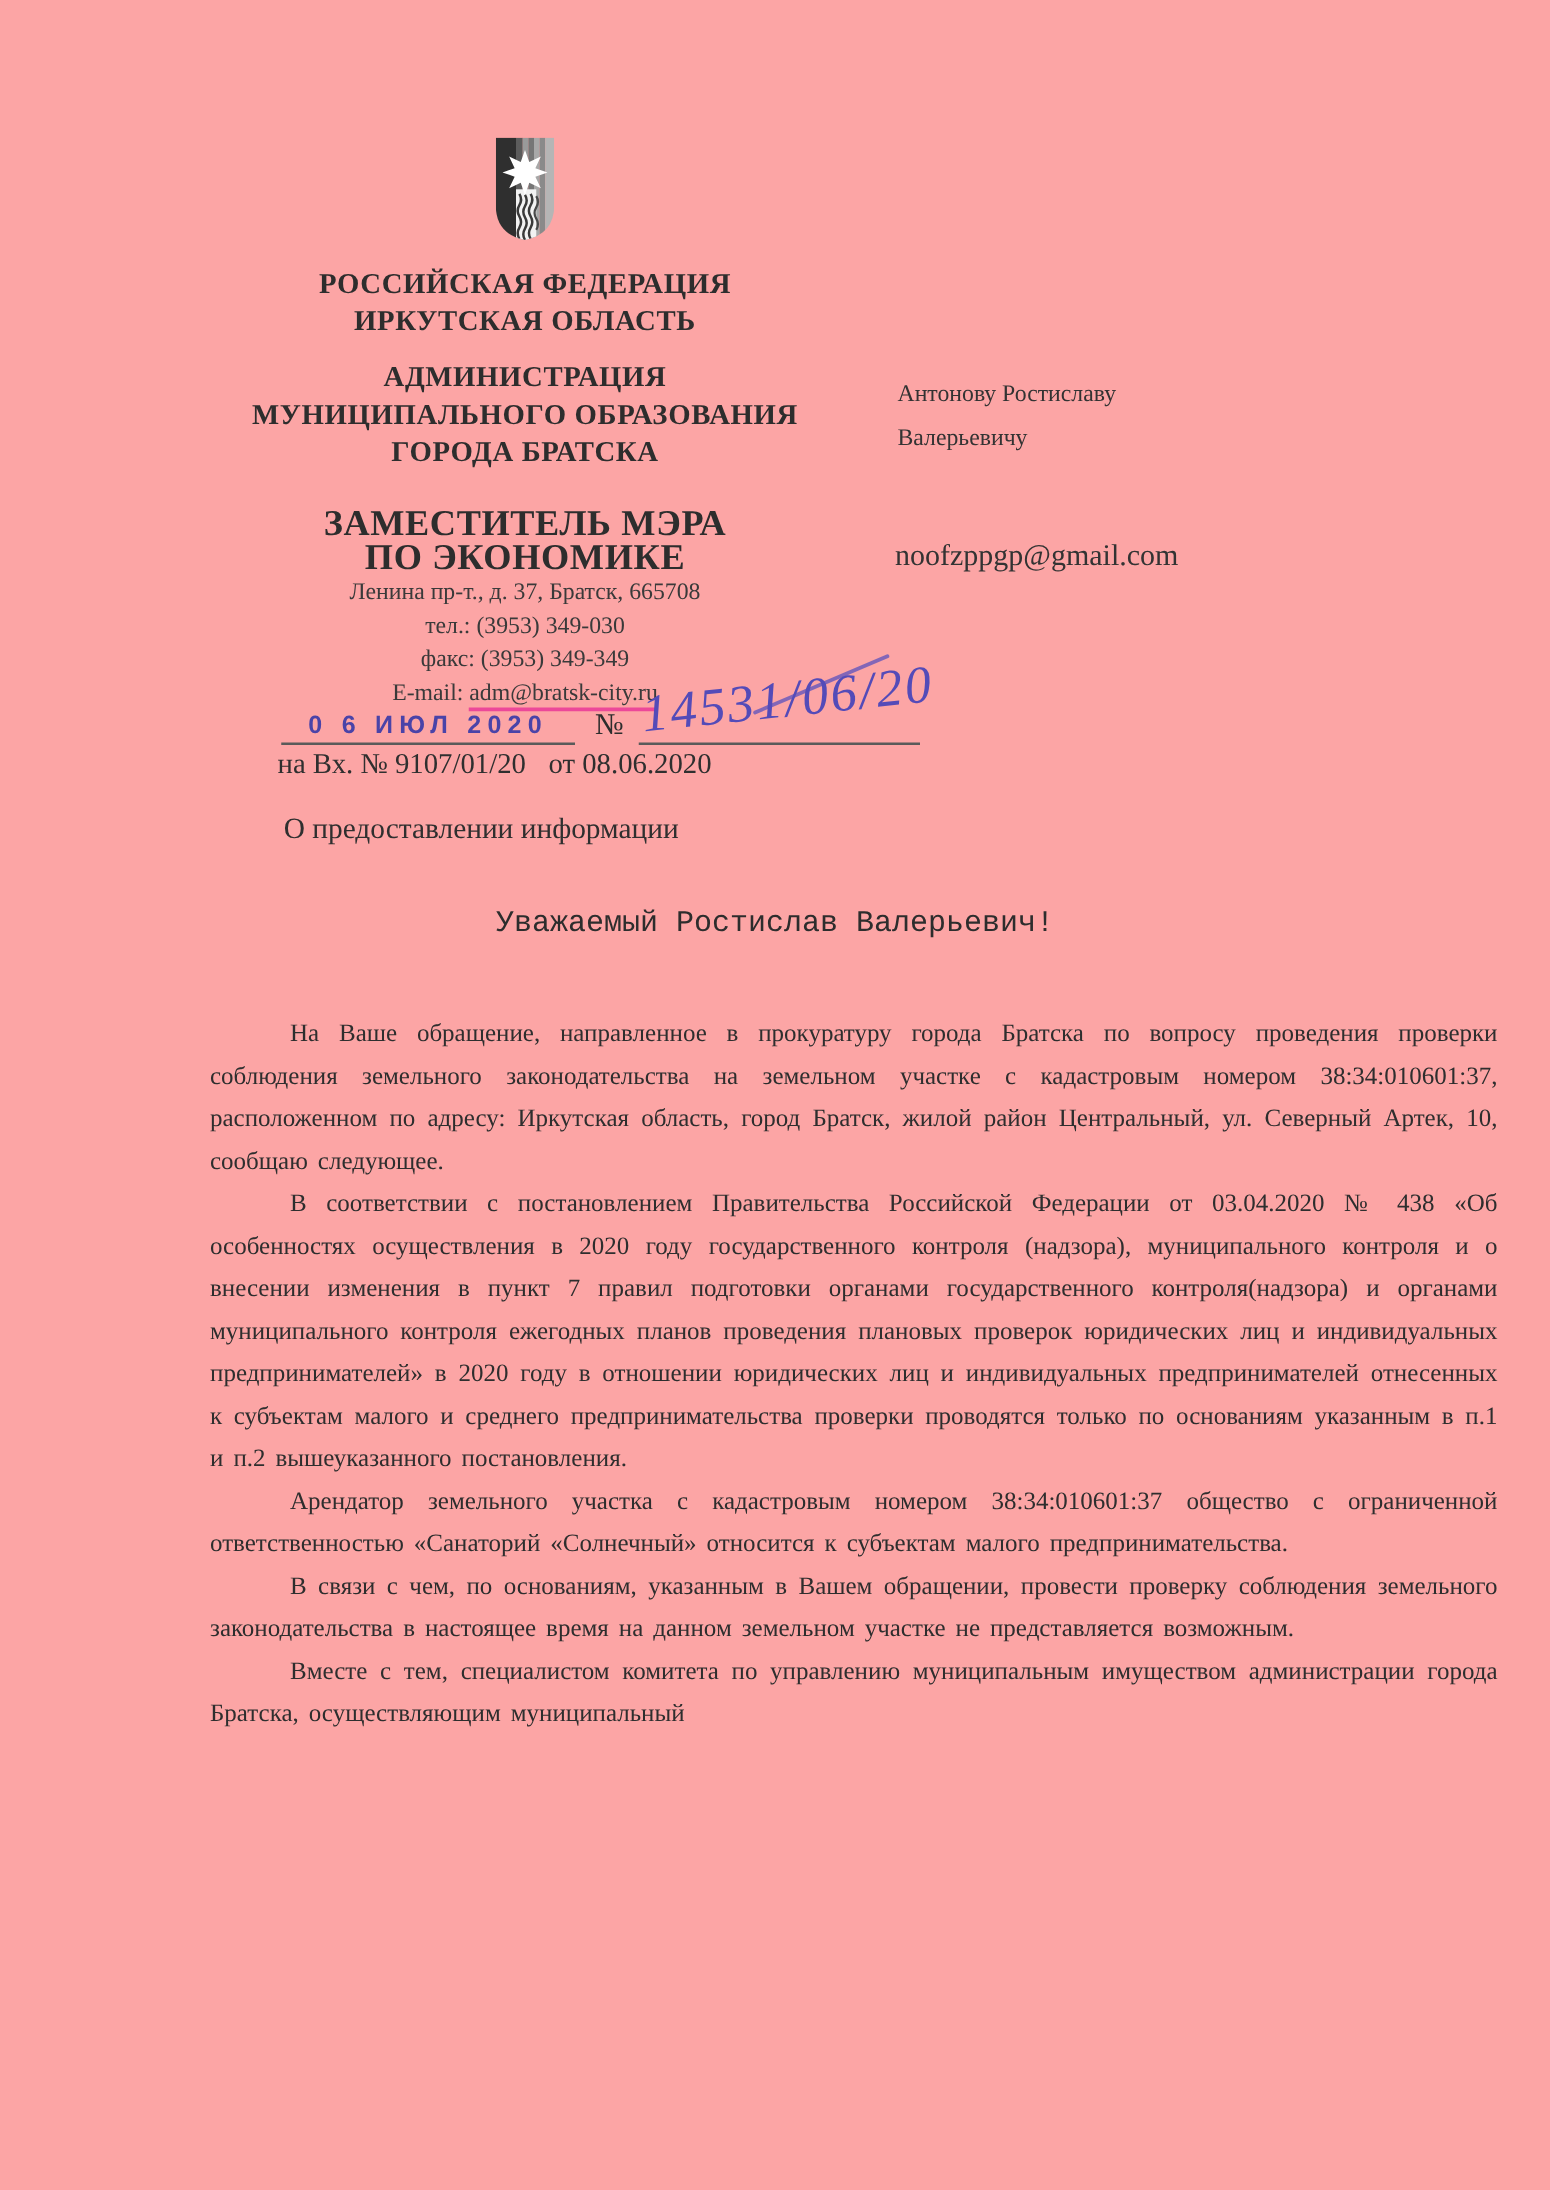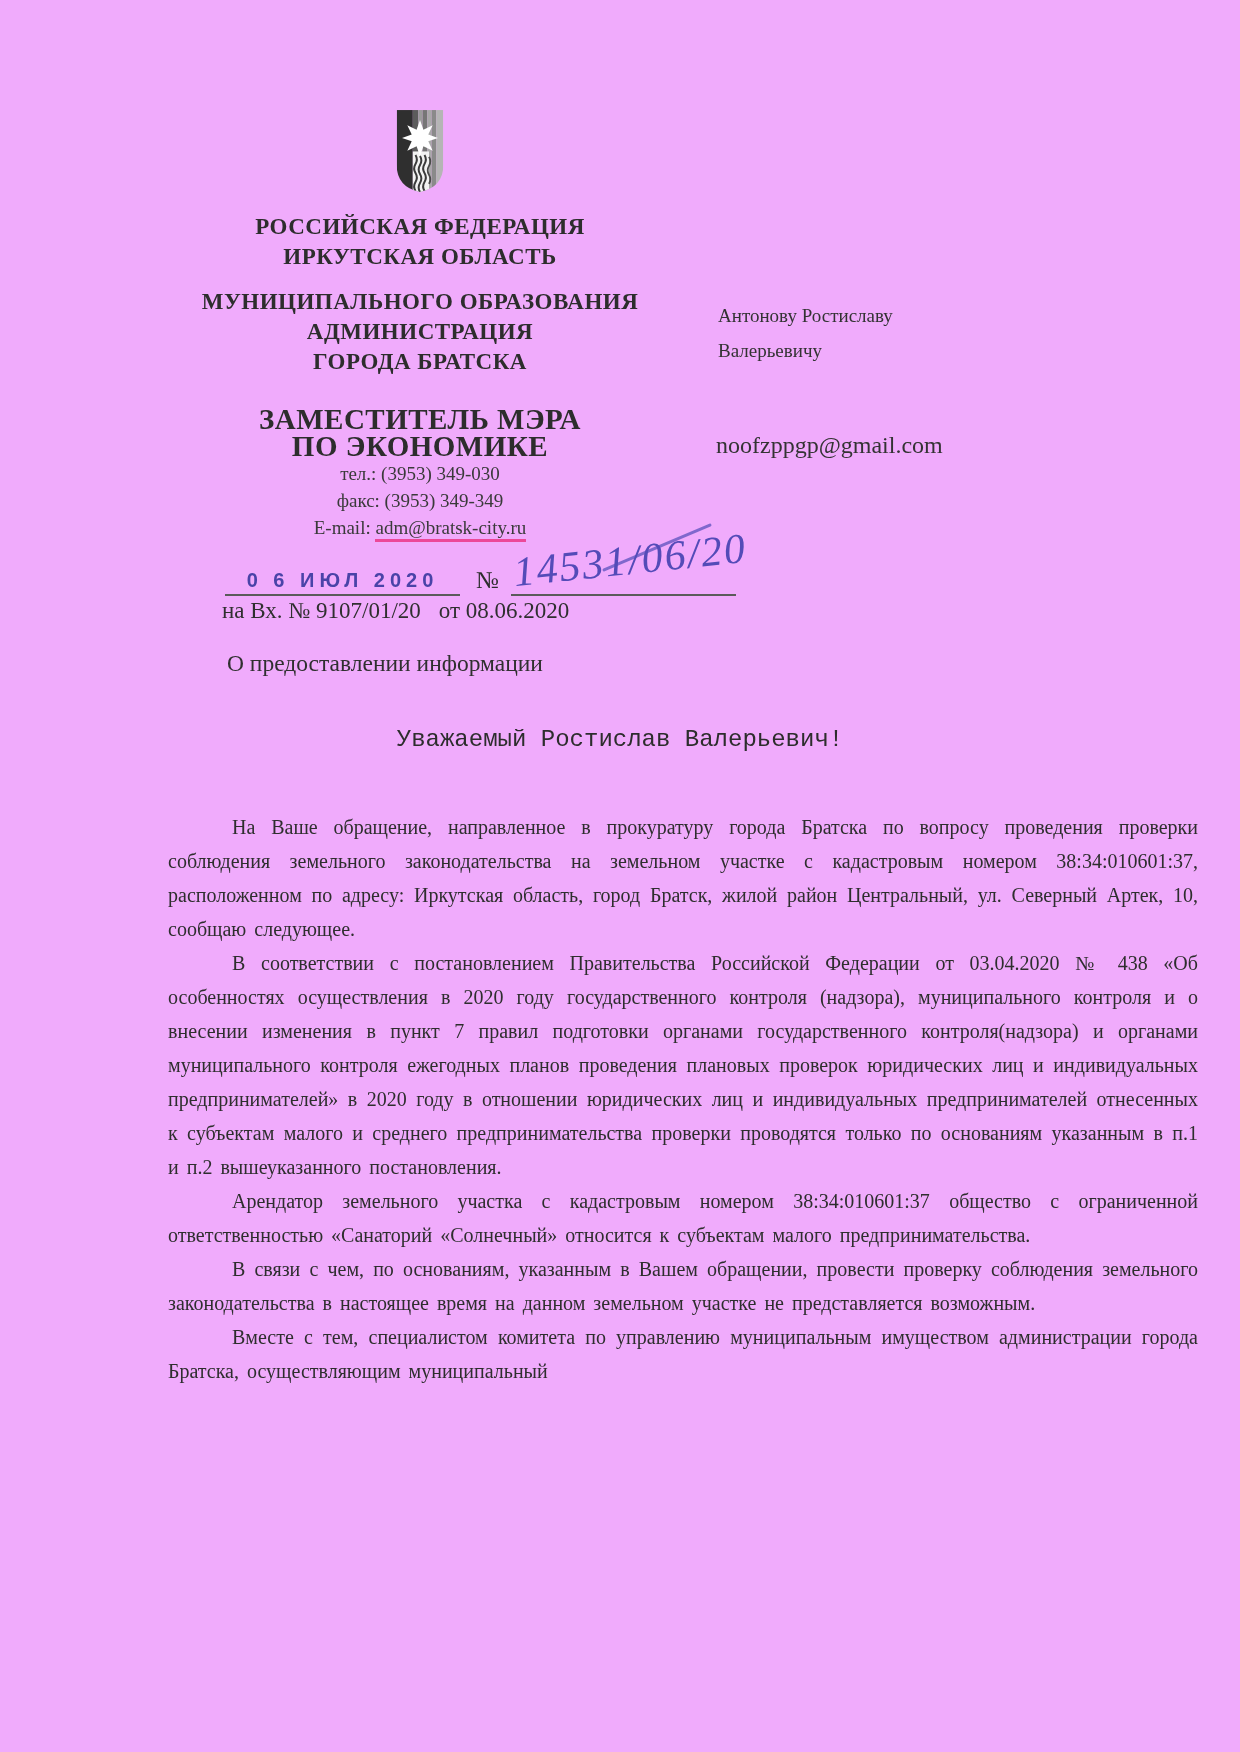--- a/index.html
+++ b/index.html
@@ -1,20 +1,20 @@
 <!DOCTYPE html>
 <html lang="ru"><head>
 <meta charset="utf-8">
 <style>
   html,body{margin:0;padding:0;background:#e9e9e9;}
   .page{
     position:relative;
     width:1240px;height:1752px;
     margin:0 auto;
-    background:#f0abfc;
+    background:#fca5a5;
     font-family:"Liberation Serif", serif;
     color:#2d2d2d;
     overflow:hidden;
   }
   
   .letterhead{
     position:absolute;left:130px;top:108px;width:580px;
     text-align:center;
   }
   .emblem-wrap{height:88px;margin-bottom:16px;}
@@ -109,26 +109,27 @@
           <path d="M25 52 q3 5 0 10 q-3 5 0 10 q3 5 0 10 q-3 5 0 10" stroke="#3a3a3a" stroke-width="2.2" fill="none"></path>
           <path d="M30 53 q3 5 0 10 q-3 5 0 10 q3 5 0 10 q-3 5 0 10" stroke="#3a3a3a" stroke-width="2.2" fill="none"></path>
           <path d="M35 52 q3 5 0 10 q-3 5 0 10 q3 5 0 10 q-3 5 0 10" stroke="#3a3a3a" stroke-width="2.2" fill="none"></path>
           <path d="M40 54 q3 5 0 10 q-3 5 0 10 q3 5 0 10" stroke="#4a4a4a" stroke-width="2" fill="none"></path>
         </g>
       </svg>
     </div>
     <div class="lh-bold">РОССИЙСКАЯ ФЕДЕРАЦИЯ</div>
     <div class="lh-bold">ИРКУТСКАЯ ОБЛАСТЬ</div>
     <div class="lh-gap"></div>
+    <div class="lh-bold">АДМИНИСТРАЦИЯ</div>
     <div class="lh-bold">МУНИЦИПАЛЬНОГО ОБРАЗОВАНИЯ</div>
-    <div class="lh-bold">АДМИНИСТРАЦИЯ</div>
     <div class="lh-bold">ГОРОДА БРАТСКА</div>
     <div class="lh-gap-lg"></div>
     <div class="lh-dept">ЗАМЕСТИТЕЛЬ МЭРА</div>
     <div class="lh-dept">ПО ЭКОНОМИКЕ</div>
+    <div class="lh-small">Ленина пр-т., д. 37, Братск, 665708</div>
     <div class="lh-small">тел.: (3953) 349-030</div>
     <div class="lh-small">факс: (3953) 349-349</div>
     <div class="lh-small"><span>E-mail: </span><span class="lh-email-link">adm@bratsk-city.ru</span></div>
   </div>
 
   <div class="ink-stroke"></div>
   <div class="stamp-row">
     <div class="stamp-cell">
       <span class="stamp-date">0 6 ИЮЛ 2020</span>
     </div>

